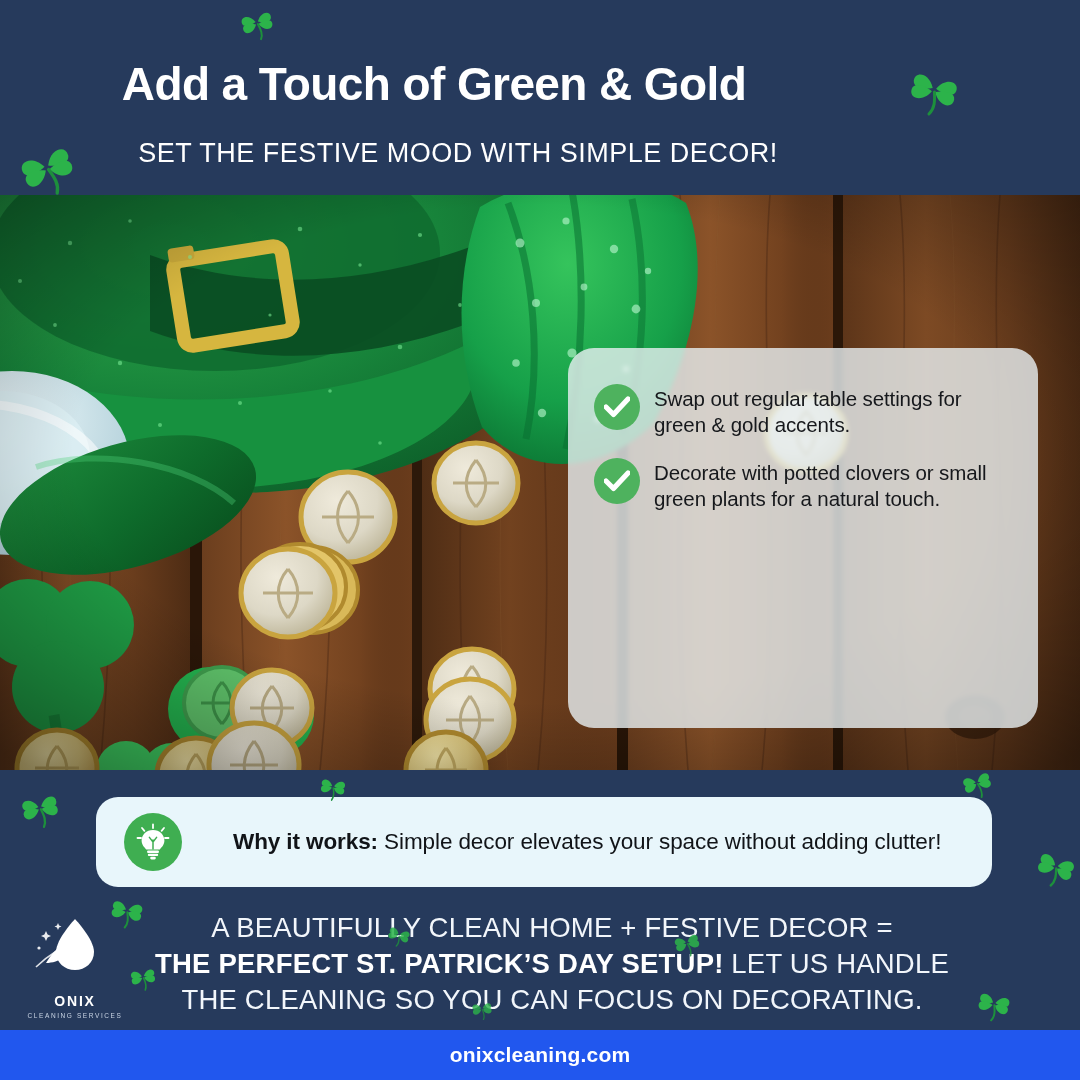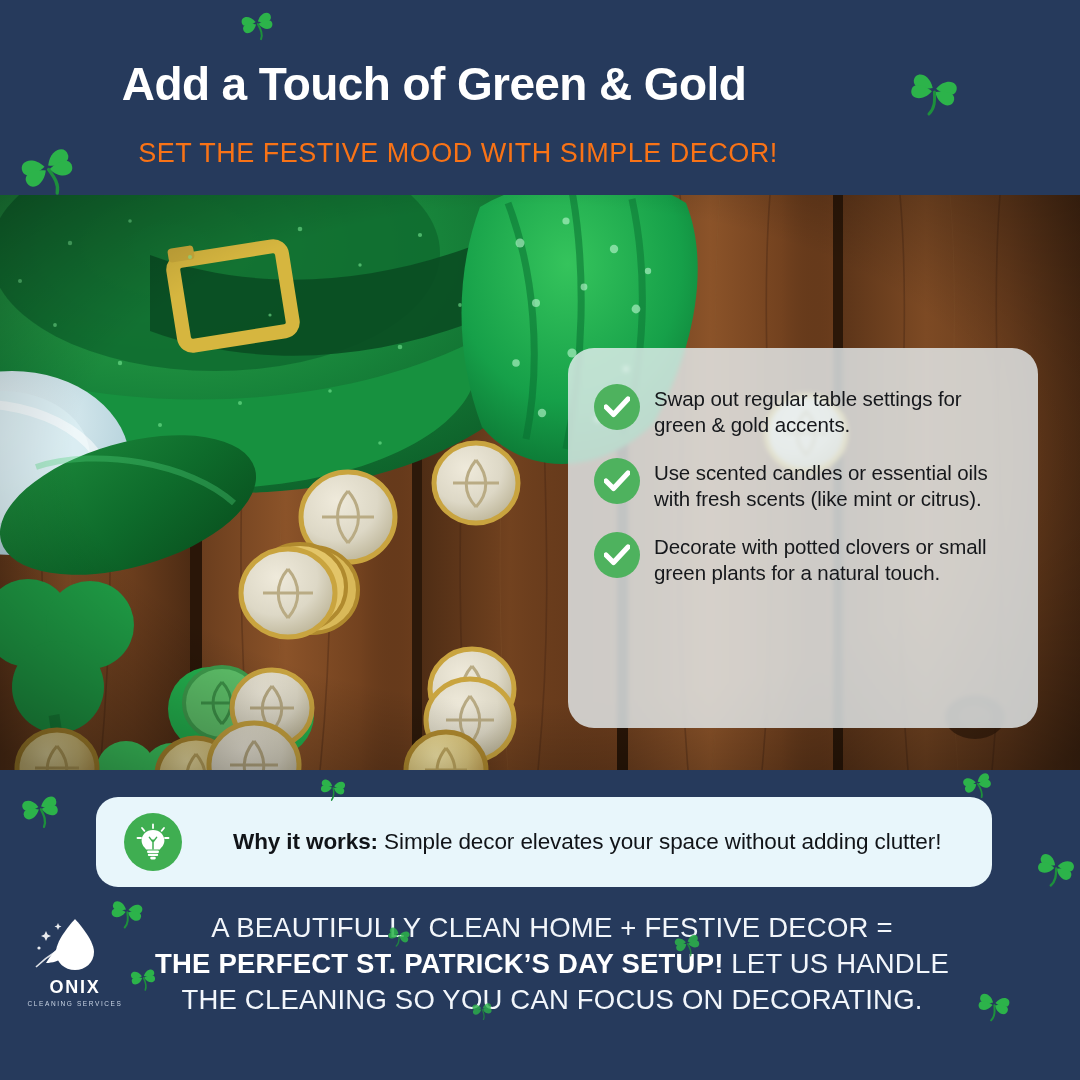--- a/index.html
+++ b/index.html
@@ -31,21 +31,21 @@
     position:absolute; left:0; top:57px; width:868px;
     text-align:center;
     font-size:46px; font-weight:bold;
     color:#ffffff;
     letter-spacing:-0.6px;
   }
   .subhead {
     position:absolute; left:0; top:138px; width:916px;
     text-align:center;
     font-size:27px; font-weight:400;
-    color:#f97316;
+    color:#ffffff;
     letter-spacing:0.5px;
   }
 
   
   .photo {
     position:absolute; left:0; top:195px;
     width:1080px; height:575px;
     overflow:hidden;
     z-index:1;
     background:#6b3d22;
@@ -127,23 +127,23 @@
 
   
   .logo {
     position:absolute; left:22px; top:915px;
     width:106px; height:100px;
     z-index:7;
     text-align:center;
   }
   .logo-mark { width:106px; height:58px; }
   .logo-name {
-    font-size:18px; font-weight:bold; color:#ffffff;
+    font-size:14px; font-weight:bold; color:#ffffff;
     letter-spacing:1.8px; line-height:1;
-    margin-top:1px;
+    margin-top:17px;
   }
   .logo-sub {
     font-size:6.5px; color:#c9d4e4;
     letter-spacing:1.6px; margin-top:4px;
   }
 
   
   .footer {
     position:absolute; left:0; top:1030px;
     width:1080px; height:50px;
@@ -439,28 +439,20 @@
     <div class="tip-row">
       <span class="check">
         <svg width="26" height="22" viewBox="0 0 26 22" aria-hidden="true">
           <path d="M2 11 L9.5 18.5 L24 3" fill="none" stroke="#ffffff" stroke-width="5.2" stroke-linecap="round" stroke-linejoin="round"></path>
         </svg>
       </span>
       <span class="tip-text"> Swap out regular table settings for green &amp; gold accents.</span>
     </div>
 
 
-    <div class="tip-row">
-      <span class="check">
-        <svg width="26" height="22" viewBox="0 0 26 22" aria-hidden="true">
-          <path d="M2 11 L9.5 18.5 L24 3" fill="none" stroke="#ffffff" stroke-width="5.2" stroke-linecap="round" stroke-linejoin="round"></path>
-        </svg>
-      </span>
-      <span class="tip-text">Use scented candles or essential oils with fresh scents (like mint or citrus).</span>
-    </div>
 
     <div class="tip-row">
       <span class="check">
         <svg width="26" height="22" viewBox="0 0 26 22" aria-hidden="true">
           <path d="M2 11 L9.5 18.5 L24 3" fill="none" stroke="#ffffff" stroke-width="5.2" stroke-linecap="round" stroke-linejoin="round"></path>
         </svg>
       </span>
       <span class="tip-text">Decorate with potted clovers or small green plants for a natural touch.</span>
     </div>
 
@@ -501,20 +493,23 @@
       <g fill="#ffffff" opacity="0.9">
         <path d="M24 16 l1.6 3.4 3.4 1.6 -3.4 1.6 -1.6 3.4 -1.6 -3.4 -3.4 -1.6 3.4 -1.6 Z"></path>
         <path d="M36 8 l1.1 2.4 2.4 1.1 -2.4 1.1 -1.1 2.4 -1.1 -2.4 -2.4 -1.1 2.4 -1.1 Z"></path>
         <circle cx="17" cy="33" r="1.6"></circle>
       </g>
     </svg>
     <div class="logo-name">ONIX</div>
     <div class="logo-sub">CLEANING SERVICES</div>
   </div>
 
+  <div class="footer">
+    <span class="footer-url">onixcleaning.com</span>
+  </div>
 
   <div id="clover-layer">
       <div class="clover" style="left: 238px; top: 4px; width: 38px; height: 38px; opacity: 1; transform: rotate(-12deg);"><svg viewBox="0 0 64 64" width="38" height="38" aria-hidden="true">
           <g fill="#2cb34a">
             <path d="M30 30 C 22 14, 6 16, 7 27 C 8 36, 22 34, 30 30 Z"></path>
             <path d="M34 30 C 42 14, 58 16, 57 27 C 56 36, 42 34, 34 30 Z"></path>
             <path d="M30 34 C 22 50, 6 48, 7 37 C 8 28, 22 30, 30 34 Z"></path>
             <path d="M34 34 C 42 50, 58 48, 57 37 C 56 28, 42 30, 34 34 Z"></path>
           </g>
           <path d="M33 34 C 36 44, 38 52, 33 60" stroke="#1d8f3c" stroke-width="3.4" fill="none" stroke-linecap="round"></path>

